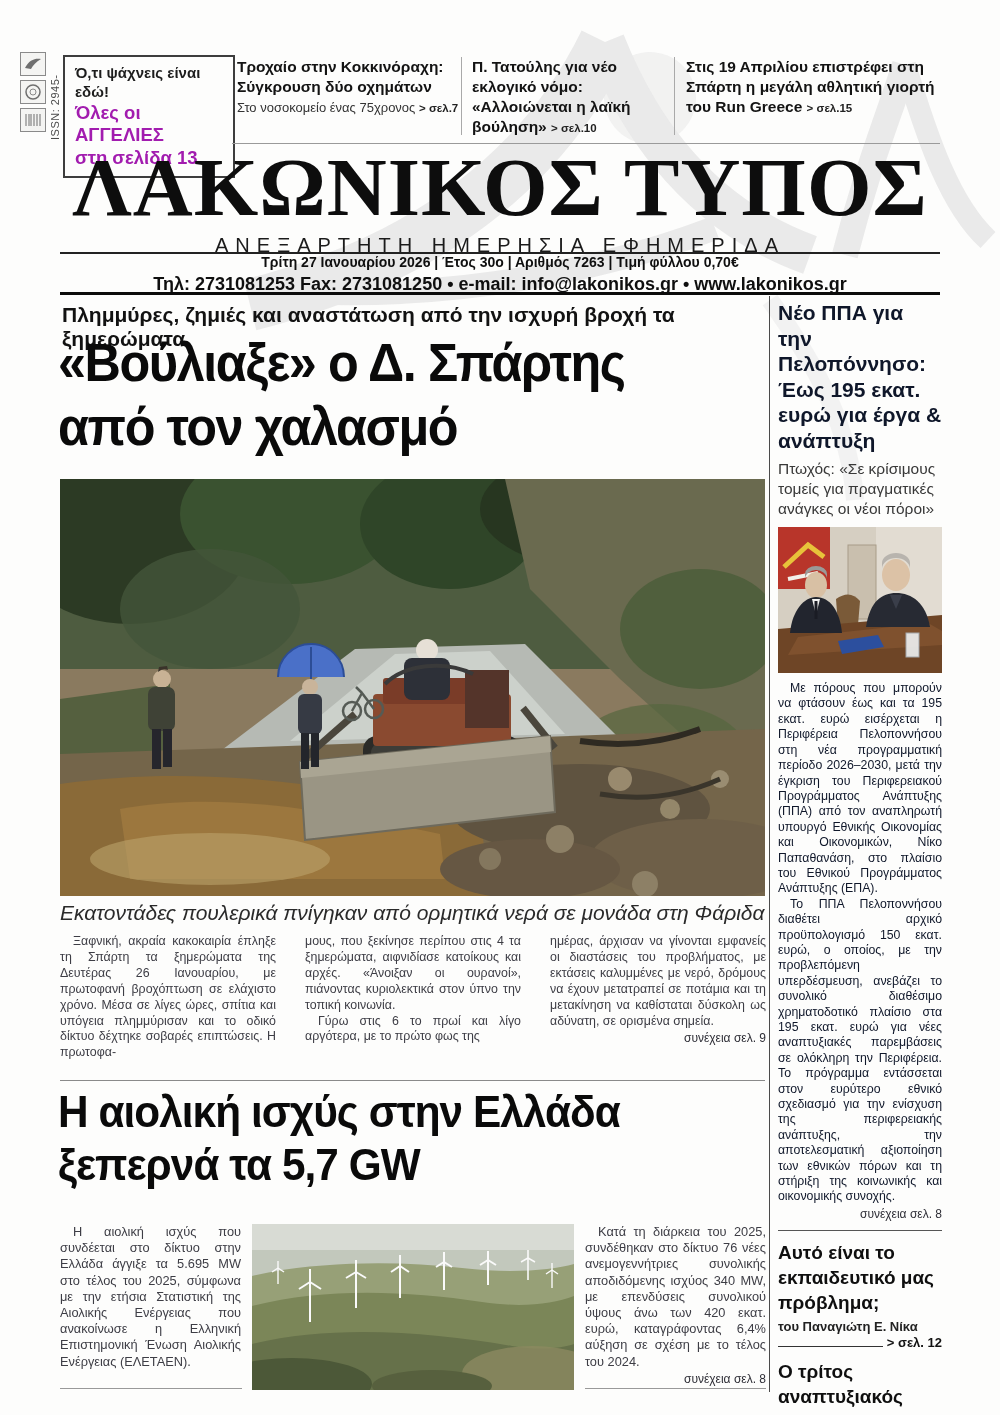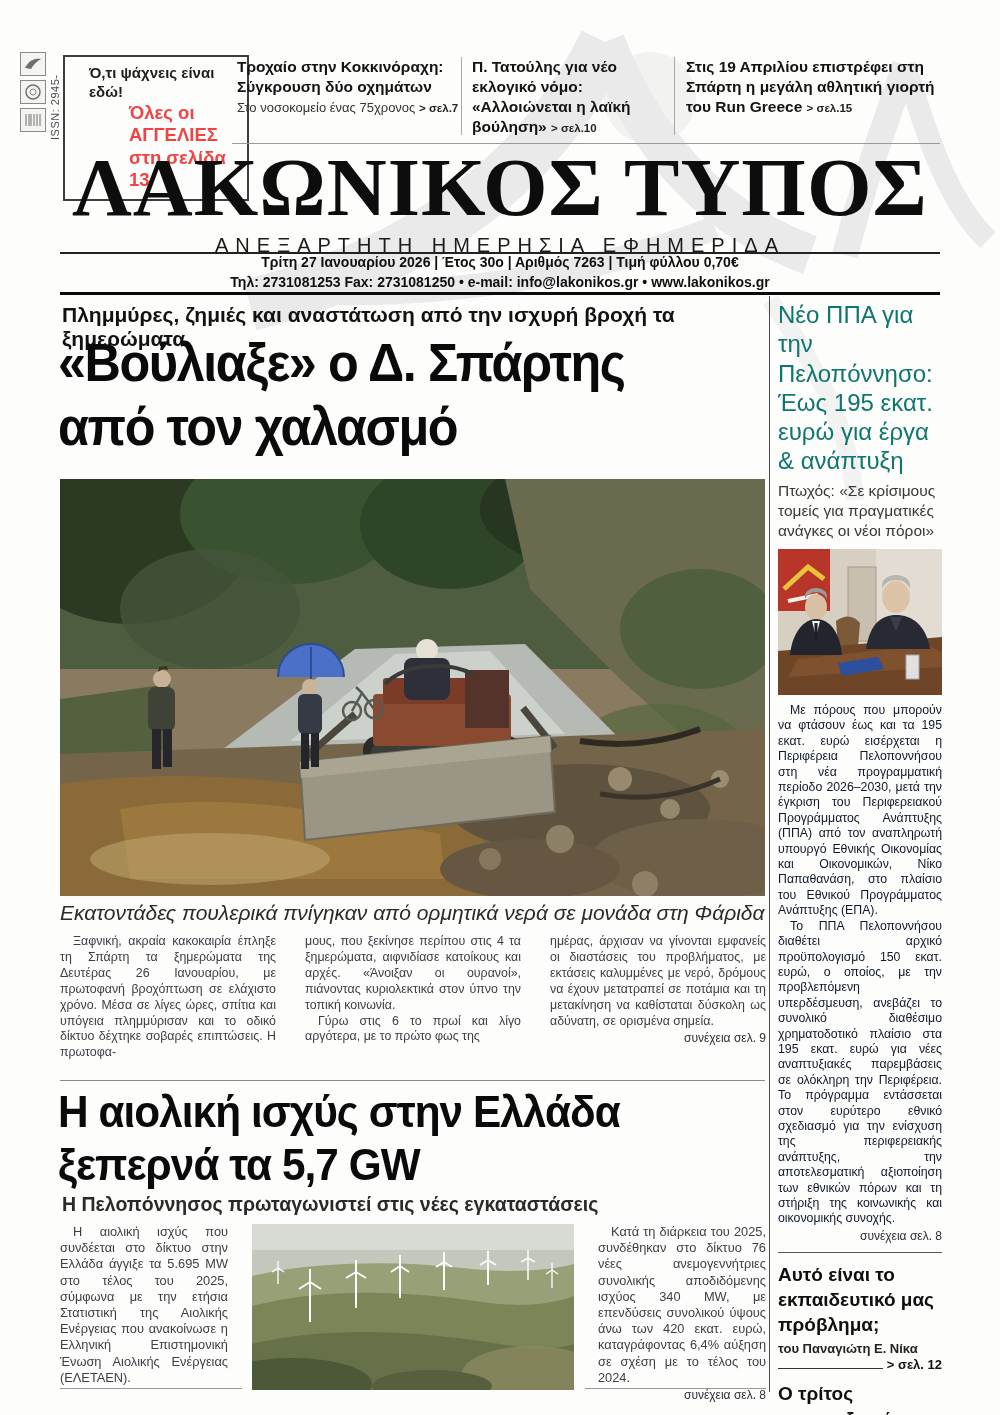--- a/index.html
+++ b/index.html
@@ -13,23 +13,23 @@
 
   .z{position:absolute;z-index:2;}
 
   
   .issn-strip{left:20px;top:52px;display:flex;gap:3px;}
   .stamps{display:flex;flex-direction:column;gap:4px;}
   .stamp{width:24px;height:22px;border:1px solid #8a8a8a;display:flex;align-items:center;justify-content:center;background:#f4f4f2;}
   .issn-text{writing-mode:vertical-rl;transform:rotate(180deg);font-size:11px;color:#4c4c4c;letter-spacing:.5px;height:88px;}
 
   
-  .adbox{left:63px;top:55px;width:152px;border:2.5px solid #3d3d3d;padding:7px 6px 7px 24px;background:#fdfdfc;}
+  .adbox{left:63px;top:55px;width:152px;border:2.5px solid #3d3d3d;padding:7px 6px 7px 10px;background:#fdfdfc;}
   .adbox .l1{font-size:15px;font-weight:700;color:#1d1d1d;line-height:1.25;}
-  .adbox .l2,.adbox .l3{font-size:18.5px;font-weight:800;color:#ef4444;line-height:1.22;margin-left:40px;}
+  .adbox .l2,.adbox .l3{font-size:18.5px;font-weight:800;color:#a21caf;line-height:1.22;}
 
   
   .teaser{top:57px;}
   .t1{left:237px;width:224px;}
   .t2{left:472px;width:196px;}
   .t3{left:686px;width:254px;}
   .teaser-title{font-size:15.5px;font-weight:800;line-height:1.3;color:#131313;}
   .teaser-sub{font-size:13px;color:#333;margin-top:3px;white-space:nowrap;}
   .pageref{font-size:11.5px;font-weight:700;color:#222;}
   .tdiv{top:57px;width:1px;height:78px;background:#a9a9a9;}
@@ -37,52 +37,52 @@
   .topline{left:232px;top:143px;width:708px;height:1px;background:#9a9a9a;}
 
   
   .masthead{left:60px;top:146px;width:880px;text-align:center;}
   .masthead-title{font-family:"Liberation Serif",serif;font-weight:700;font-size:83px;line-height:1.0;
                   letter-spacing:1px;color:#0d0d0d;white-space:nowrap;}
   .masthead-sub{margin-top:5px;font-size:20px;letter-spacing:7px;color:#1b1b1b;}
 
   .rule-thin{left:60px;top:252px;width:880px;height:1.5px;background:#222;}
   .dateline{left:60px;top:254px;width:880px;text-align:center;font-size:14px;font-weight:700;color:#0f0f0f;}
-  .contact{left:60px;top:274px;width:880px;text-align:center;font-size:14px;font-weight:700;color:#0f0f0f;}
+  .contact{left:60px;top:274px;width:880px;text-align:center;font-size:18px;font-weight:700;color:#0f0f0f;}
   .rule-thick{left:60px;top:292px;width:880px;height:3px;background:#0b0b0b;}
 
   
   .kicker{left:62px;top:303px;width:725px;font-size:21px;font-weight:800;color:#121212;}
   .headline1{left:58px;top:331px;width:760px;font-size:53px;font-weight:800;line-height:1.2;
              letter-spacing:-1.5px;color:#0a0a0a;transform:scaleX(.95);transform-origin:left top;}
   .photo-main{left:60px;top:479px;width:705px;height:417px;background:#7a6a50;}
   .caption{left:60px;top:901px;width:705px;font-size:21px;color:#2a2a2a;font-style:italic;}
   .bodycols{left:60px;top:934px;width:706px;display:flex;gap:29px;}
   .bodycols .col{flex:1;}
   .news p{margin:0;font-size:12.4px;line-height:15.9px;color:#3d3d45;text-align:justify;text-indent:13px;}
   .news p.cont{text-indent:0;}
   .morelink{display:block;text-align:right;font-size:12px;color:#2e2e36;margin-top:2px;}
 
   .rule-mid{left:60px;top:1080px;width:705px;height:1px;background:#8a8a8a;}
 
   
   .headline2{left:58px;top:1086px;width:730px;font-size:45px;font-weight:800;line-height:1.17;
              letter-spacing:-1px;color:#0a0a0a;transform:scaleX(.94);transform-origin:left top;}
   .subhead2{left:62px;top:1193px;width:700px;font-size:19.5px;font-weight:600;color:#2a2a2a;}
-  .bottomrow{left:60px;top:1224px;width:706px;display:flex;gap:24px;}
+  .bottomrow{left:60px;top:1224px;width:706px;display:flex;gap:11px;}
   .bcol{width:181px;}
   .bcol p{font-size:12.8px;line-height:16.2px;}
   .bphoto{width:322px;height:166px;background:#8c9471;}
   .endrule-l{left:60px;top:1388px;width:182px;height:1px;background:#999;}
   .endrule-r{left:585px;top:1388px;width:181px;height:1px;background:#999;}
 
   
   .sb-vert{left:769px;top:296px;width:1px;height:1096px;background:#4a4a4a;}
   .sidebar{left:778px;top:300px;width:164px;}
-  .sb-head{font-size:24px;font-weight:400;line-height:1.22;color:#0f766e;}
+  .sb-head{font-size:21px;font-weight:700;line-height:1.22;color:#0f172a;}
   .sb-sub{margin-top:5px;font-size:15.5px;line-height:1.3;color:#383838;}
   .sb-photo{margin-top:8px;width:164px;height:146px;background:#d6cfc2;}
   .sb-body{margin-top:8px;}
   .sb-body p{margin:0;font-size:12.3px;line-height:15.4px;color:#0f172a;text-align:justify;text-indent:12px;}
   .sb-hr{margin-top:9px;border-top:1.5px solid #555;}
   .op{margin-top:9px;}
   .op-title{font-size:19px;font-weight:800;line-height:1.32;color:#0f0f0f;}
   .op-author{margin-top:4px;font-size:13px;font-weight:600;color:#222;}
   .op-pageline{display:flex;align-items:flex-end;margin-top:1px;}
   .op-line{flex:1;border-bottom:1.2px solid #333;margin-bottom:3px;}
@@ -267,21 +267,20 @@
       <span class="morelink">συνέχεια σελ. 9</span>
     </div>
   </div>
 
   <div class="z abs rule-mid"></div>
 
   <div class="z abs headline2">
     <div>Η αιολική ισχύς στην Ελλάδα</div>
     <div>ξεπερνά τα 5,7 GW</div>
   </div>
-  <div class="z abs subhead2">Η Πελοπόννησος πρωταγωνιστεί στις νέες εγκαταστάσεις</div>
 
   <div class="z abs bottomrow news">
     <div class="bcol">
       <p>Η αιολική ισχύς που συνδέεται στο δίκτυο στην Ελλάδα άγγιξε τα 5.695 MW στο τέλος του 2025, σύμφωνα με την ετήσια Στατιστική της Αιολικής Ενέργειας που ανακοίνωσε η Ελληνική Επιστημονική Ένωση Αιολικής Ενέργειας (ΕΛΕΤΑΕΝ).</p>
     </div>
     <div class="bphoto">
       <svg width="322" height="166" viewBox="0 0 322 166" preserveAspectRatio="none">
         <rect width="322" height="166" fill="#d8dbd4"></rect>
         <rect y="26" width="322" height="30" fill="#c2c8bc"></rect>
         <path d="M0,52 C60,38 140,36 210,44 C260,50 300,46 322,40 L322,90 L0,90 Z" fill="#97a077"></path>

